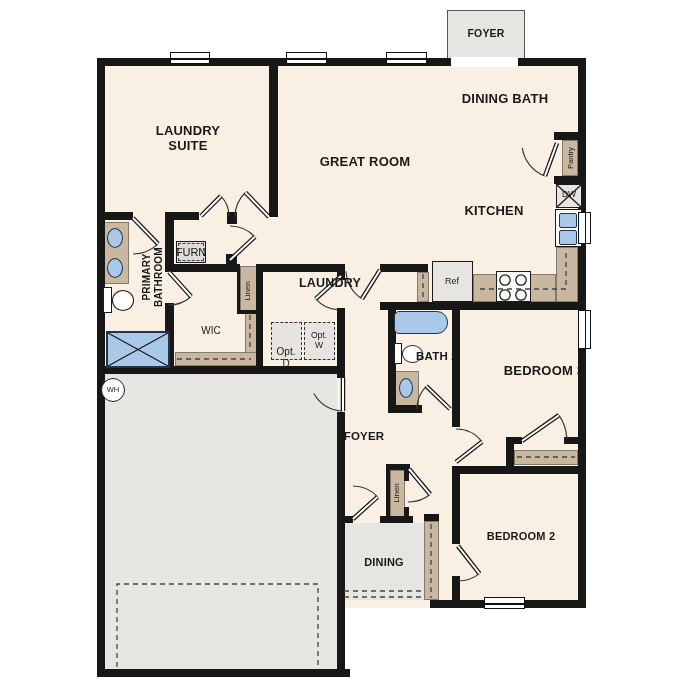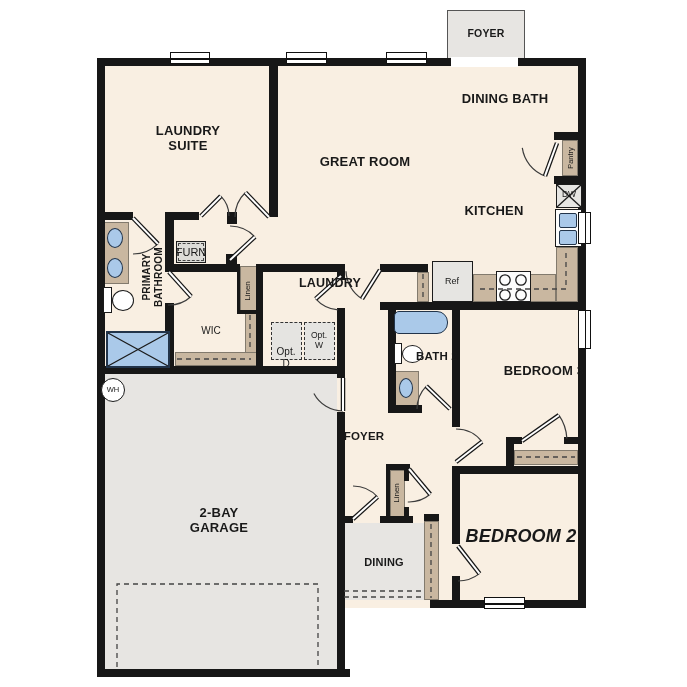--- a/index.html
+++ b/index.html
@@ -222,24 +222,23 @@
   <div class="lbl b" style="left:486px;top:33px;font-size:10.5px;">FOYER</div>
   <div class="lbl b" style="left:505px;top:99px;font-size:13px;">DINING BATH</div>
   <div class="lbl b" style="left:365px;top:162px;font-size:13px;">GREAT ROOM</div>
   <div class="lbl b wrap" style="left:188px;top:139px;font-size:13px;width:92px;">LAUNDRY SUITE</div>
   <div class="lbl b" style="left:494px;top:211px;font-size:13px;">KITCHEN</div>
   <div class="lbl b rot wrap" style="left:152px;top:277px;font-size:10px;width:104px;">PRIMARY BATHROOM</div>
   <div class="lbl" style="left:211px;top:331px;font-size:10px;">WIC</div>
   <div class="lbl b" style="left:296px;top:283px;font-size:12.5px;margin-left:34px;">LAUNDRY</div>
   <div class="lbl b wrap" style="left:437px;top:357px;font-size:11.5px;width:42px;">BATH 2</div>
   <div class="lbl b" style="left:520px;top:371px;font-size:13px;margin-left:24px;">BEDROOM 3</div>
-  <div class="lbl b" style="left:521px;top:536px;font-size:18px;font-style:italic;">BEDROOM 2</div>
+  <div class="lbl b" style="left:521px;top:536px;font-size:11px;">BEDROOM 2</div>
   <div class="lbl b" style="left:364px;top:437px;font-size:11.5px;">FOYER</div>
   <div class="lbl b" style="left:384px;top:562px;font-size:11px;">DINING</div>
-  <div class="lbl b wrap" style="left:219px;top:521px;font-size:13px;width:88px;">2-BAY GARAGE</div>
   <div class="lbl" style="left:191px;top:252px;font-size:11px;">FURN</div>
   <div class="lbl" style="left:452px;top:281px;font-size:9px;">Ref</div>
   <div class="lbl" style="left:569px;top:195px;font-size:8.5px;">DW</div>
   <div class="lbl rot" style="left:571px;top:158px;font-size:7.5px;">Pantry</div>
   <div class="lbl rot" style="left:248px;top:291px;font-size:8px;">Linen</div>
   <div class="lbl rot" style="left:397px;top:493px;font-size:8px;">Linen</div>
   <div class="lbl wrap" style="left:286px;top:357px;font-size:10px;width:26px;">Opt. D</div>
   <div class="lbl wrap" style="left:319px;top:341px;font-size:8.5px;width:26px;">Opt. W</div>
   <div class="lbl" style="left:113px;top:390px;font-size:7.5px;">WH</div>
 </div>

